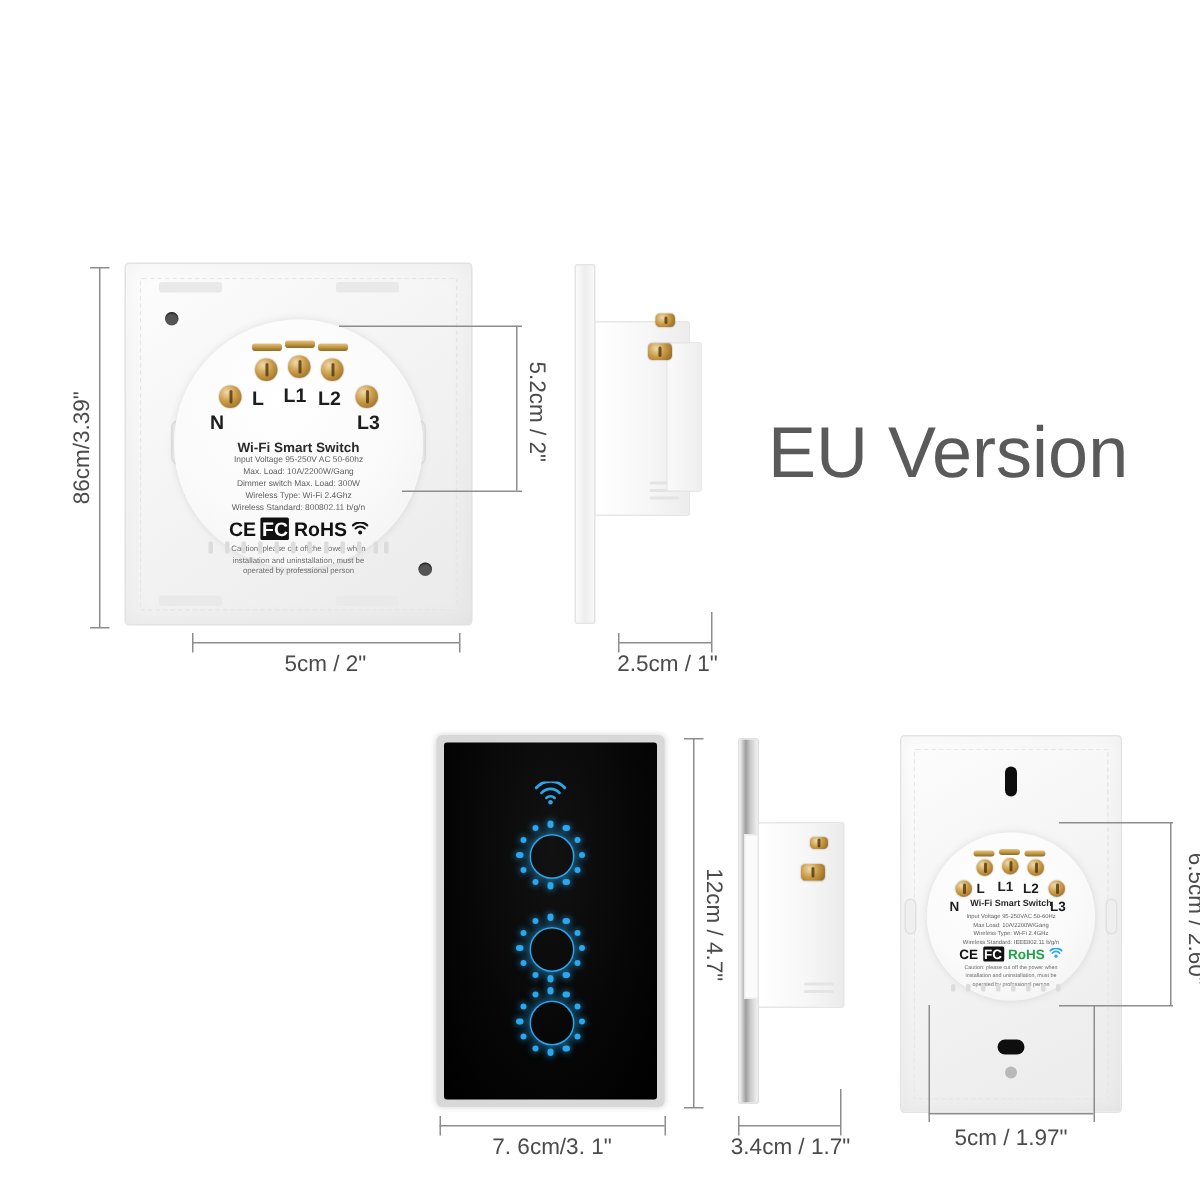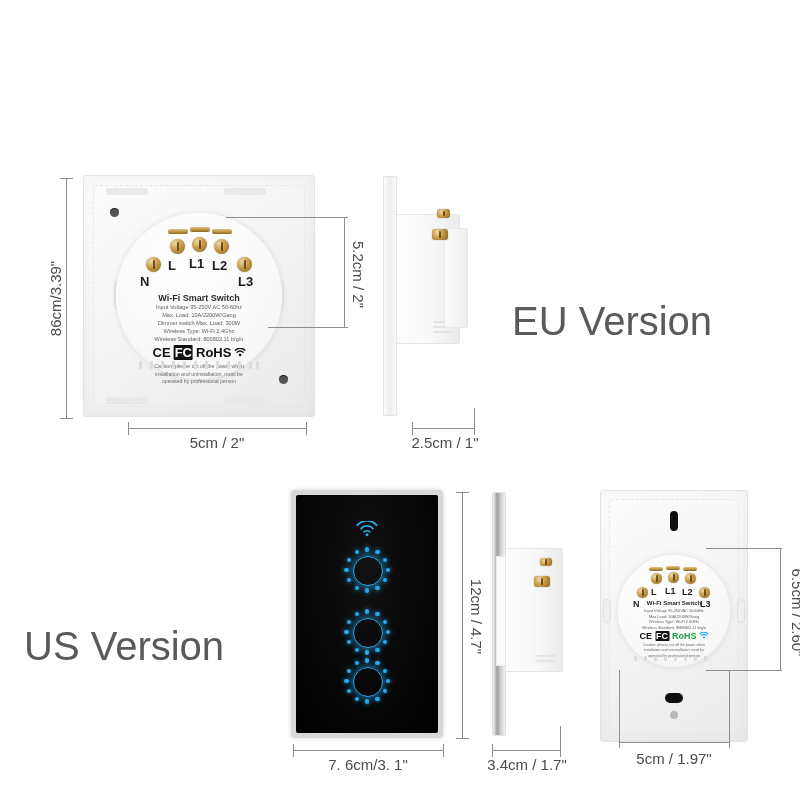--- a/index.html
+++ b/index.html
@@ -18,21 +18,21 @@
 
   
   .dim{position:absolute;color:#4b4b4b;font-size:15px;white-space:nowrap;}
   .rot90{transform:rotate(90deg);}
   .rot-90{transform:rotate(-90deg);}
   .line-h{position:absolute;background:#8d8d8d;height:1px;}
   .line-v{position:absolute;background:#8d8d8d;width:1px;}
   .tick-v{position:absolute;background:#8d8d8d;width:1px;}
   .tick-h{position:absolute;background:#8d8d8d;height:1px;}
 
-  .verlabel{position:absolute;color:#5a5a5a;font-size:40px;white-space:nowrap;margin-top:24px;}
+  .verlabel{position:absolute;color:#5a5a5a;font-size:48px;white-space:nowrap;}
 
   
   .eu-panel{
     position:absolute;left:83px;top:175px;width:230px;height:240px;
     background:linear-gradient(145deg,#fdfdfd 0%,#f4f4f4 45%,#eaeaea 100%);
     border:1px solid #e2e2e2;border-radius:3px;
     box-shadow:inset 0 0 18px rgba(0,0,0,.045);
   }
   .eu-inner-frame{
     position:absolute;left:9px;top:9px;right:9px;bottom:9px;
@@ -358,21 +358,20 @@
   <div class="line-v" style="left:462px;top:492px;height:246px;"></div>
   <div class="tick-h" style="left:456px;top:492px;width:13px;"></div>
   <div class="tick-h" style="left:456px;top:738px;width:13px;"></div>
   <div class="dim rot90" style="left:421px;top:608px;width:110px;text-align:center;">12cm / 4.7"</div>
 
   <div class="line-h" style="left:293px;top:750px;width:150px;"></div>
   <div class="tick-v" style="left:293px;top:744px;height:13px;"></div>
   <div class="tick-v" style="left:443px;top:744px;height:13px;"></div>
   <div class="dim" style="left:293px;top:756px;width:150px;text-align:center;">7. 6cm/3. 1"</div>
 
-  <div class="verlabel" style="left:24px;top:600px;">US Version</div>
 
   <div class="us-side-glass"></div>
   <div class="us-side-tab"></div>
   <div class="us-side-body">
     <div class="vent" style="left:30px;bottom:9px;width:20px;"></div>
     <div class="vent" style="left:30px;bottom:14px;width:20px;"></div>
   </div>
   <div class="screw" style="left:540px;top:558px;width:12px;height:8px;border-radius:3px;"></div>
   <div class="screw" style="left:534px;top:576px;width:16px;height:11px;border-radius:3px;"></div>
 

